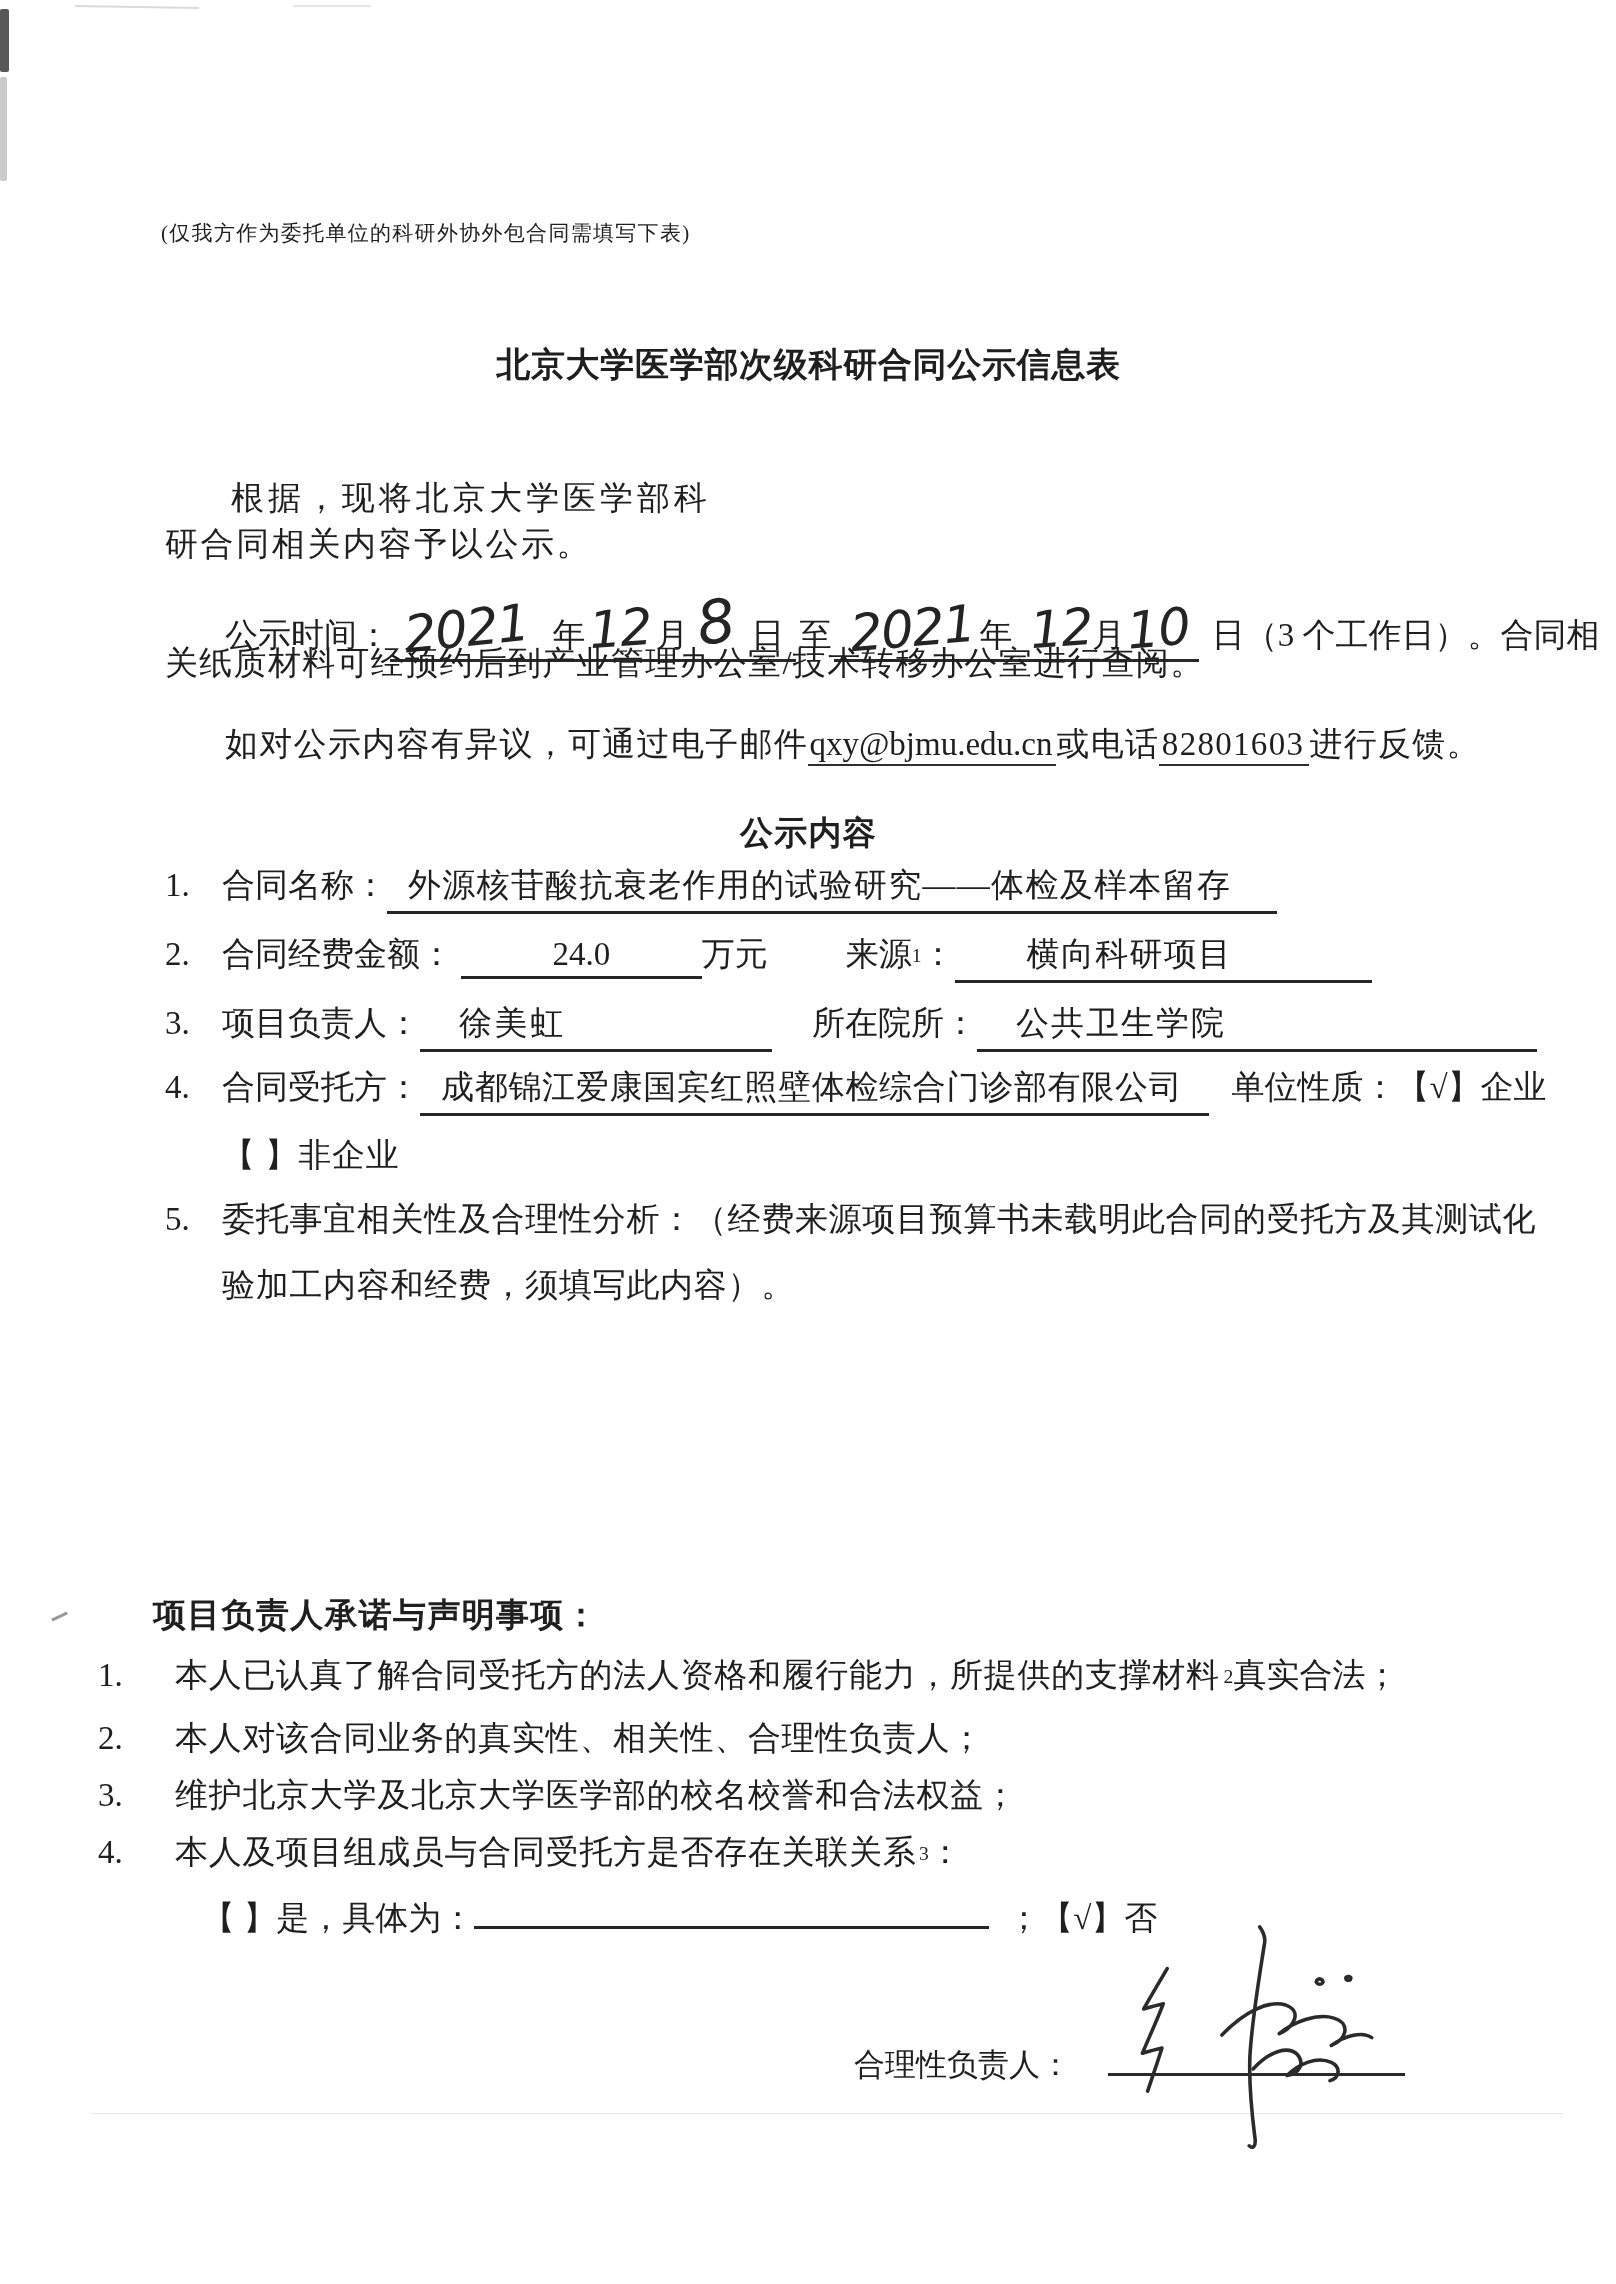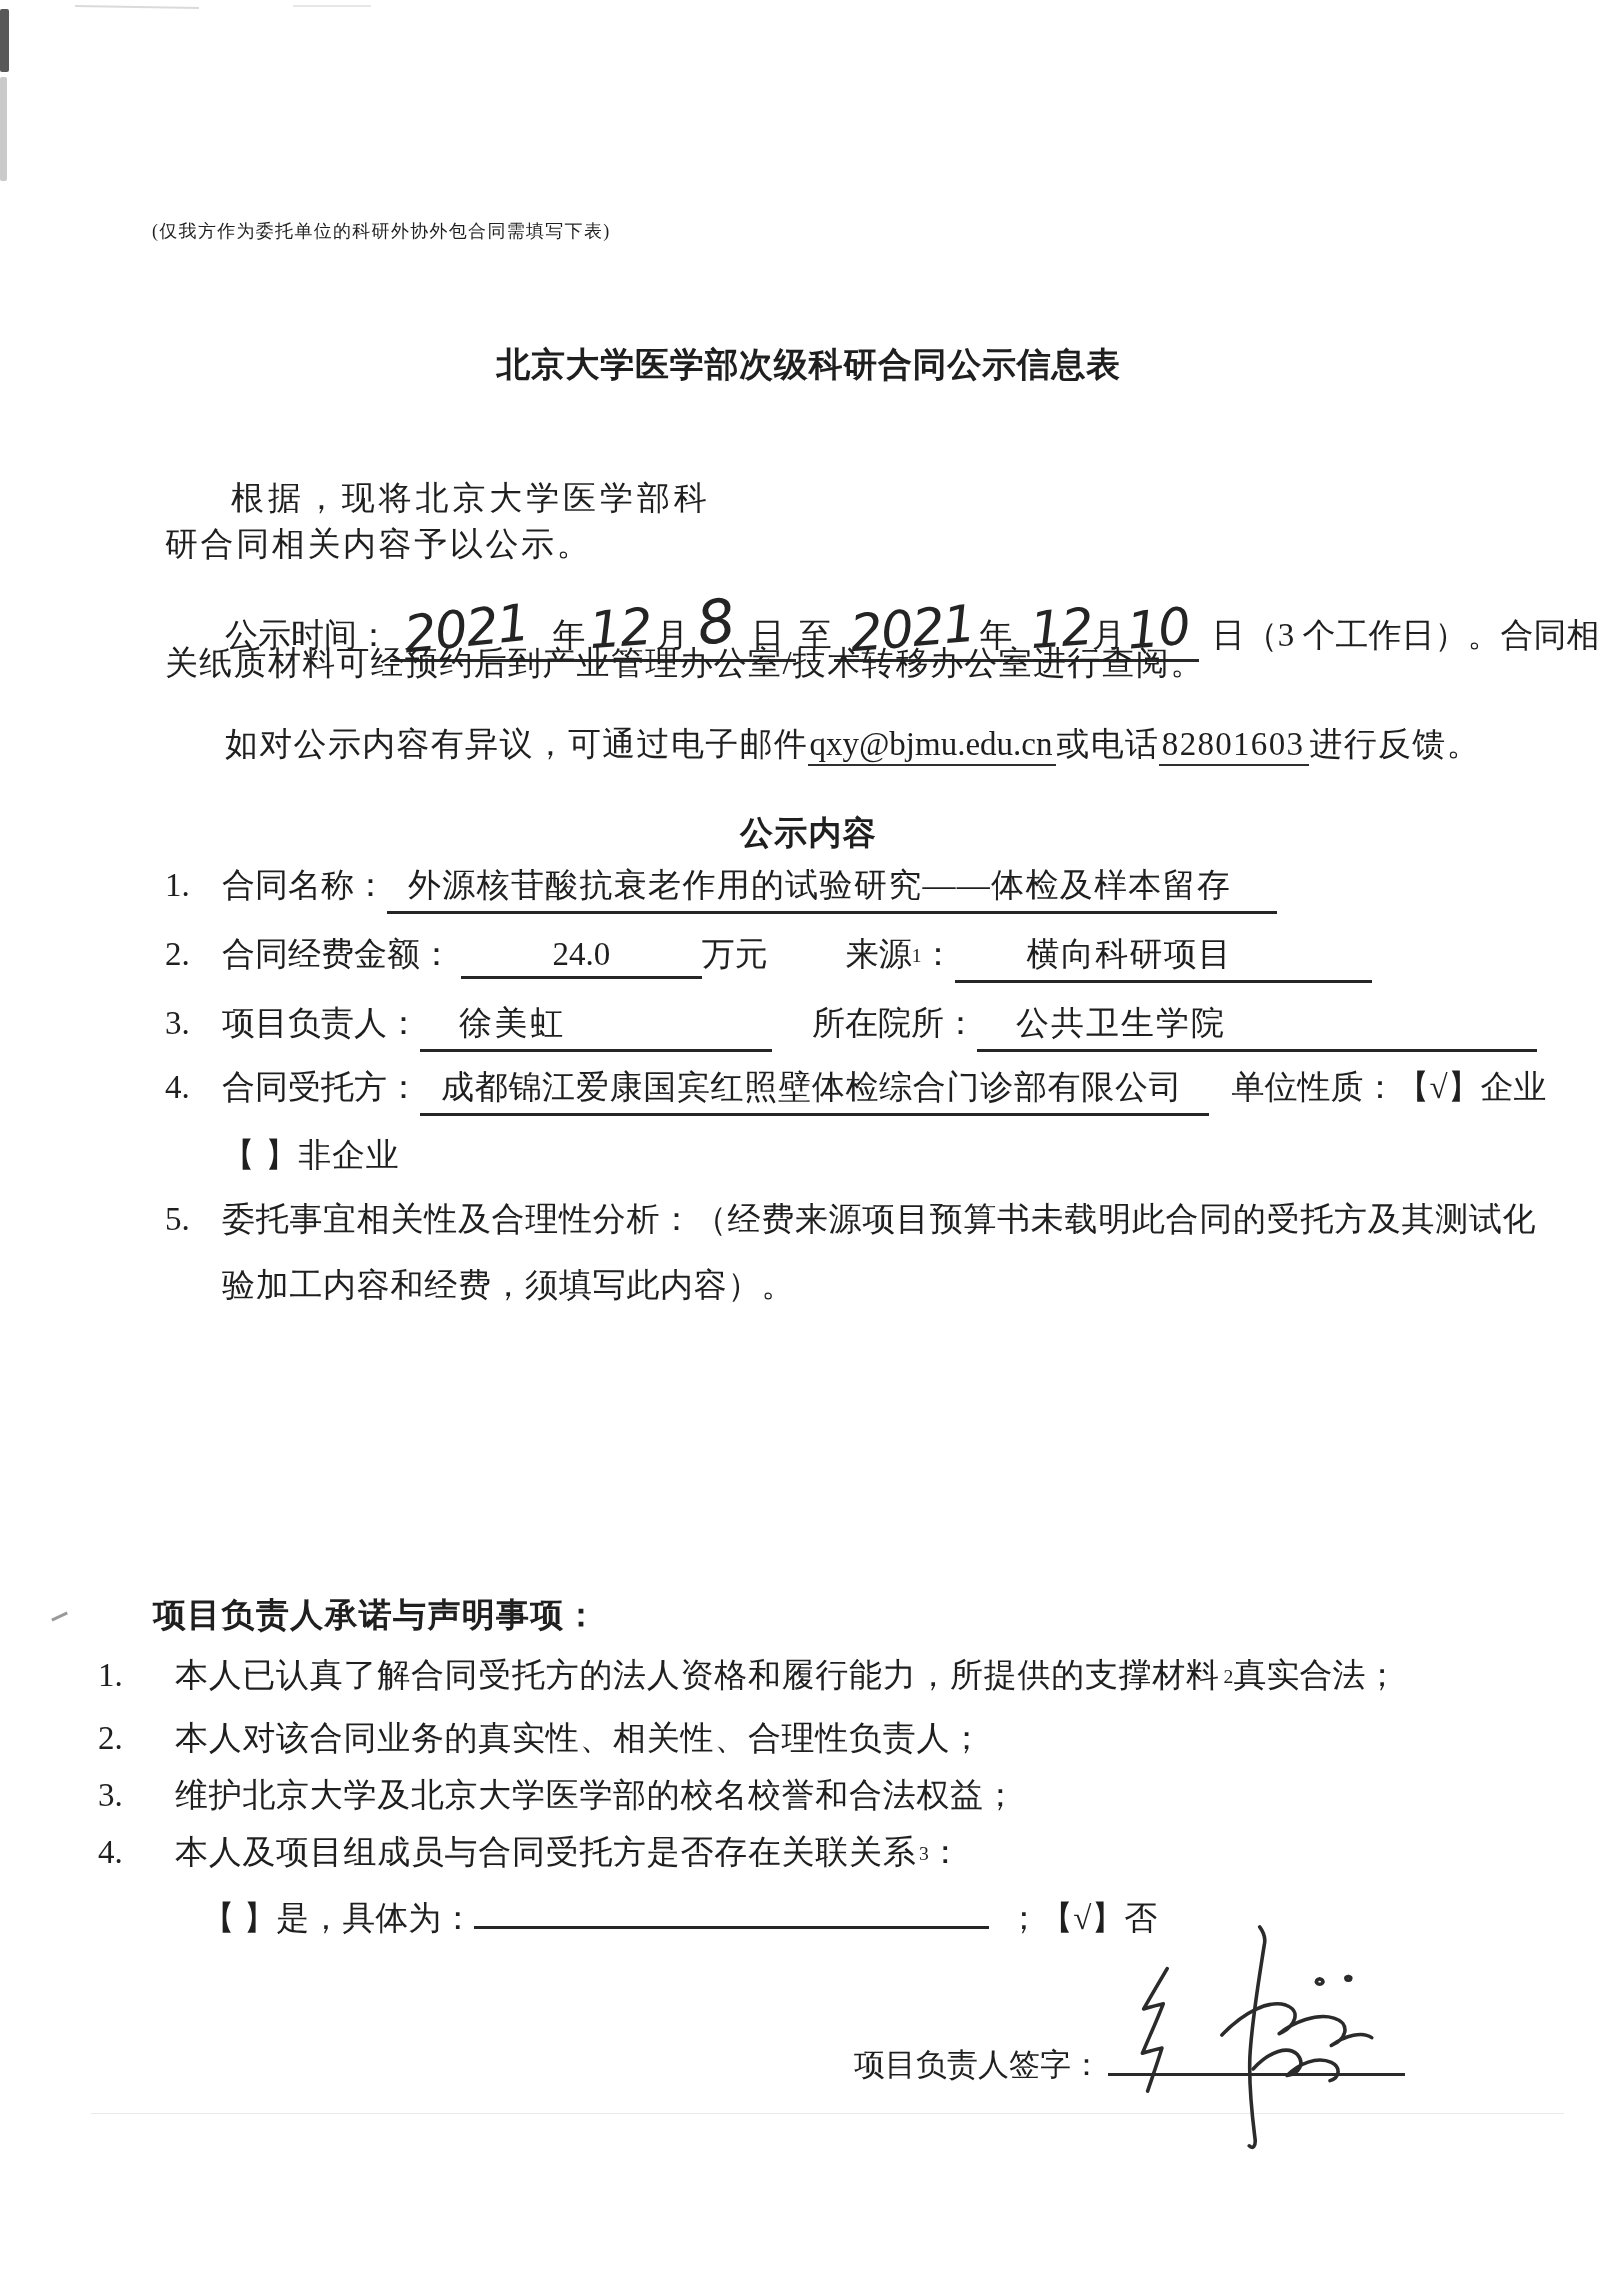--- a/index.html
+++ b/index.html
@@ -30,21 +30,21 @@
 </head>
 <body>
 
 <div class="artifact" style="left:0;top:9px;width:8.5px;height:63px;background:#2e2e2e;opacity:.8;border-radius:2px;"></div>
 <div class="artifact" style="left:0;top:77px;width:6.5px;height:104px;background:#8a8a8a;opacity:.45;border-radius:2px;"></div>
 <div class="artifact" style="left:75px;top:5.9px;width:124px;height:2px;background:#cbcbcb;opacity:.7;transform:rotate(1deg);"></div>
 <div class="artifact" style="left:293px;top:4.6px;width:78px;height:2px;background:#d7d7d7;opacity:.6;"></div>
 <div class="artifact" style="left:51px;top:1615px;width:17px;height:2.6px;background:#9a9a9a;transform:rotate(-25deg);"></div>
 <div class="artifact" style="left:91px;top:2113px;width:1473px;height:1.3px;background:#e3e3e3;opacity:.8;"></div>
 
-<div class="abs t" style="left:152px;top:219px;font-size:18px;letter-spacing:1.3px;">(仅我方作为委托单位的科研外协外包合同需填写下表)</div>
+<div class="abs t" style="left:161px;top:219px;font-size:21px;letter-spacing:1.3px;">(仅我方作为委托单位的科研外协外包合同需填写下表)</div>
 
 <div class="abs t bold center" style="top:342px;font-size:34px;letter-spacing:0.7px;">北京大学医学部次级科研合同公示信息表</div>
 
 <div class="row" style="left:165px;top:476px;font-size:33px;letter-spacing:3.9px;">
   <span class="indent"></span>
   <span>根据</span>
   <span>，现将北京大学医学部科</span>
 </div>
 
 <div class="abs t" style="left:165px;top:522px;letter-spacing:2.6px;">研合同相关内容予以公示。</div>
@@ -148,21 +148,21 @@
     <span>：</span>
 </div>
 
 <div class="row" style="left:202px;top:1888px;font-size:33px;">
   <span>【 】是，具体为：</span>
   <span class="ul" style="width:515px;height:38px;"></span>
   <span style="margin-left:18px;">；</span>
   <span>【√】否</span>
 </div>
 
-<div class="abs t" style="left:854px;top:2044px;font-size:31px;letter-spacing:0;">项目负责人签字：</div>
+<div class="abs t" style="left:854px;top:2044px;font-size:31px;letter-spacing:0;">合理性负责人：</div>
 <div class="sig-underline" style="left:1108px;top:2073px;width:297px;height:3.3px;"></div>
 <svg class="abs" style="left:1124px;top:1923px;" width="300" height="228" viewBox="0 0 460 350">
   <g fill="none" stroke="#2b2b2b" stroke-width="5.5" stroke-linecap="round" stroke-linejoin="round">
     <path d="M66,70 C52,94 40,114 30,132 C42,128 52,126 60,124 C50,150 38,176 28,200 C40,196 50,194 58,192 C50,218 42,240 36,258"></path>
     <path d="M208,6 C214,14 218,22 215,34 C206,92 196,150 193,205 C191,255 197,300 201,332 C202,342 198,348 192,342"></path>
     <path d="M150,172 C184,136 222,118 248,126 C272,134 264,158 238,170 C260,152 296,138 322,146 C348,154 342,178 318,188 C340,172 366,166 380,176"></path>
     <path d="M198,224 C224,196 252,188 266,202 C278,216 268,232 250,234 C268,216 296,204 318,214 C334,222 330,238 316,242"></path>
     <path d="M300,86 a5,4 0 1,0 0.2,0"></path>
     <path d="M344,82 a4,3 0 1,0 0.2,0"></path>
   </g>

